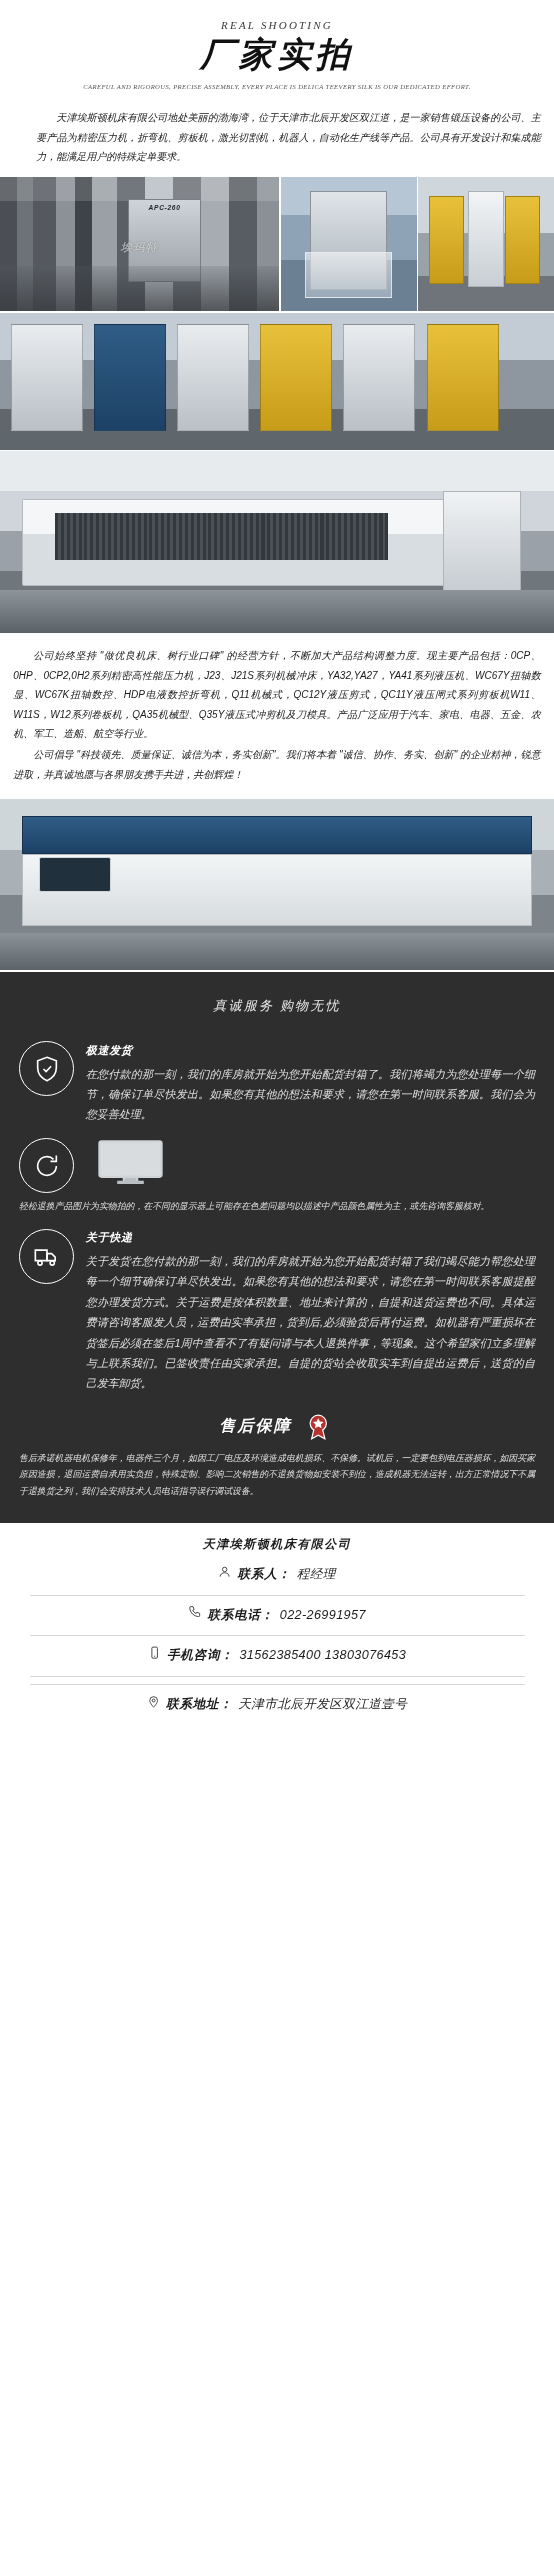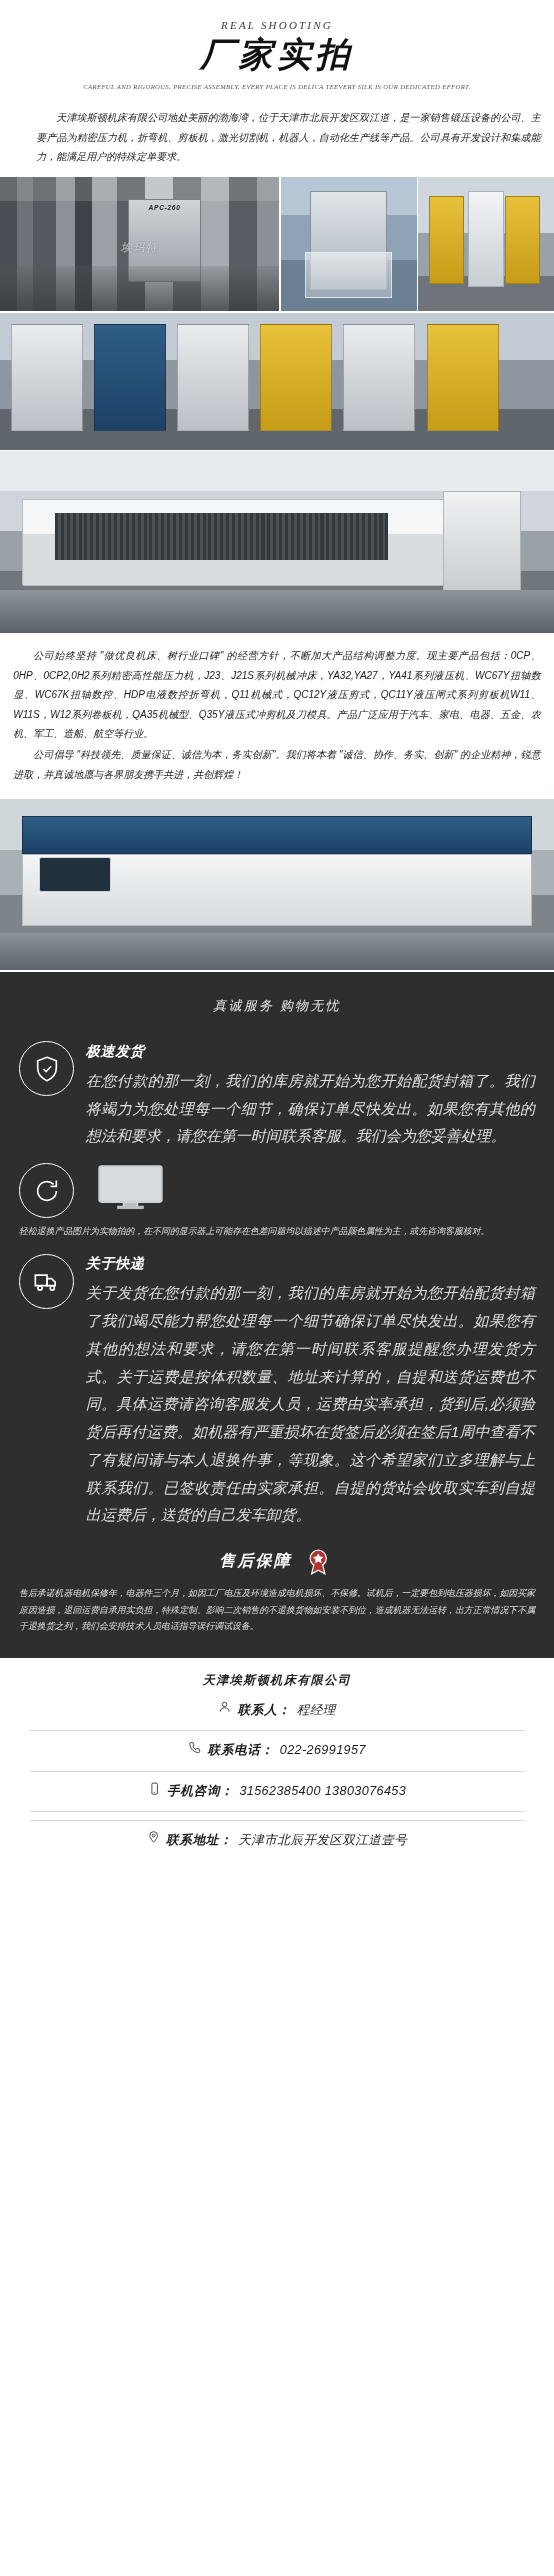--- a/index.html
+++ b/index.html
@@ -237,27 +237,27 @@
     border: 1.5px solid #ffffff;
     border-radius: 50%;
     display: flex;
     align-items: center;
     justify-content: center;
     margin-right: 11.8px;
   }
   .svc-icon svg { width: 28px; height: 28px; }
   .svc-body { flex: 1; padding-top: 1.5px; }
   .svc-title {
-    font-size: 14px;
+    font-size: 11px;
     font-weight: bold;
     margin-bottom: 5.9px;
     letter-spacing: 0.7px;
   }
   .svc-desc {
-    font-size: 15px;
+    font-size: 11px;
     line-height: 1.85;
     color: #e0e0e0;
     text-align: justify;
   }
   .svc-desc-wide {
     font-size: 8.9px;
     line-height: 1.85;
     color: #e0e0e0;
     text-align: justify;
     padding: 1.5px 19px 4.4px 19px;

